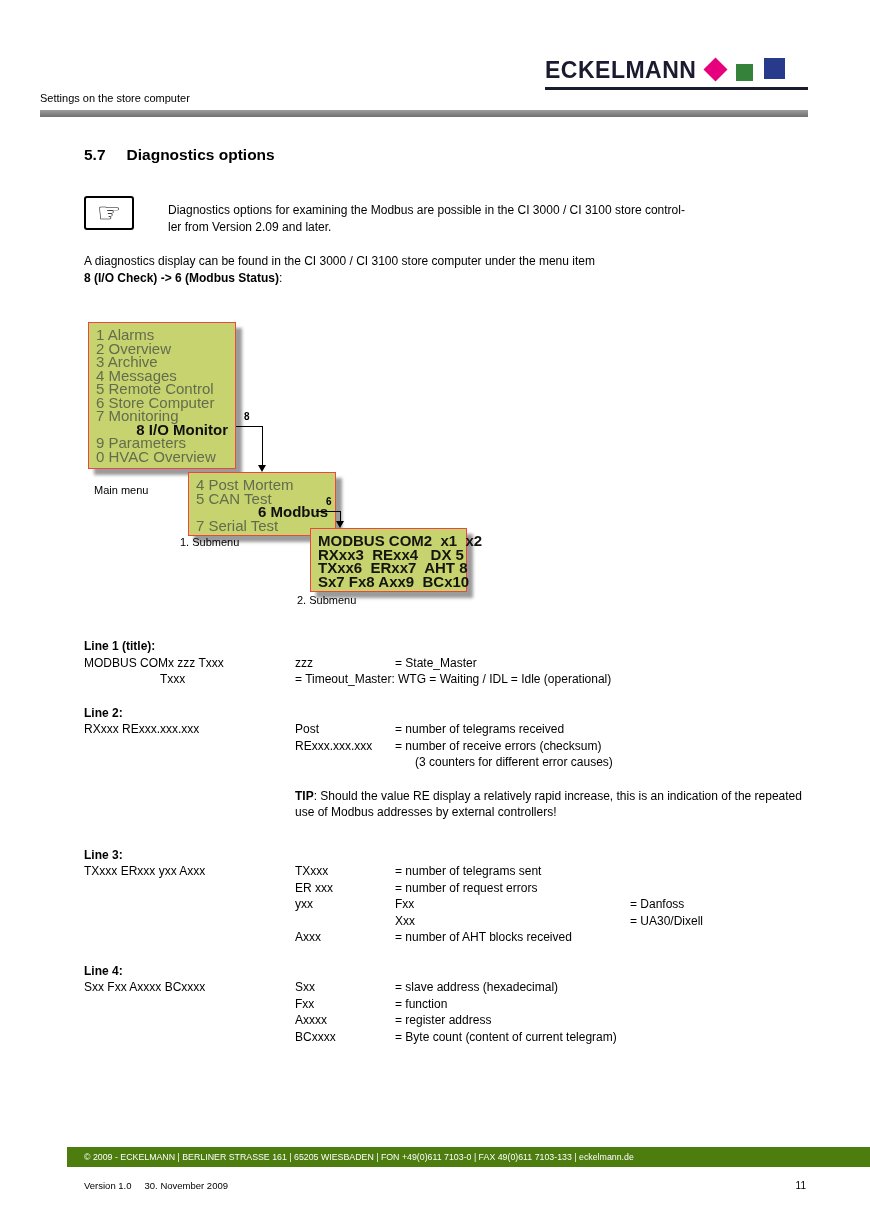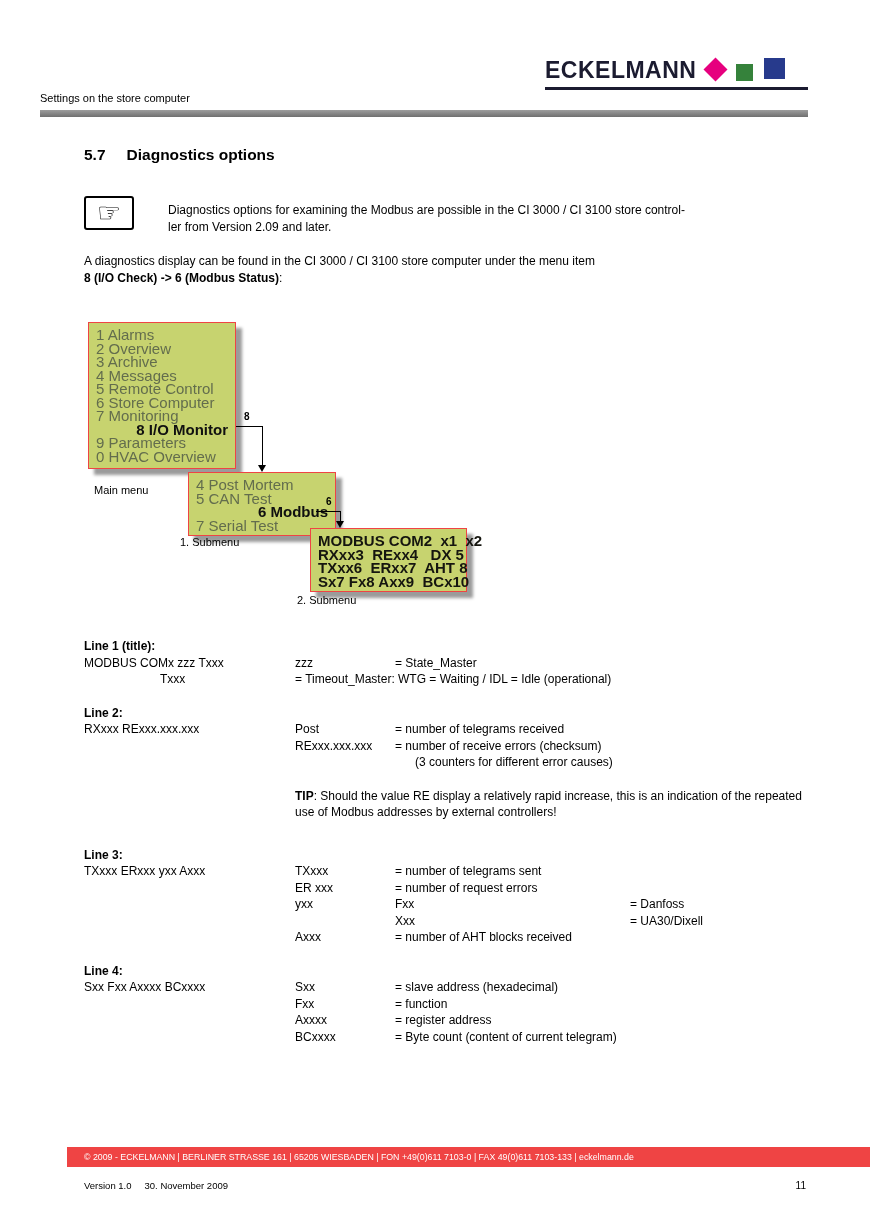--- a/index.html
+++ b/index.html
@@ -63,21 +63,21 @@
   .def-group { margin-bottom:17px; }
   .def-h { font-weight:bold; }
   .drow { display:grid; grid-template-columns:211px 100px 235px 1fr; }
   .c1-indent { padding-left:76px; }
   .span25 { grid-column:2/5; }
   .span35 { grid-column:3/5; }
   .c3-indent { padding-left:20px; }
   .tip { margin:16px 0 26px 211px; width:515px; }
 
   
-  .footer-bar { position:absolute; left:67px; right:0; top:1147px; height:20px; background:#ef4444;
+  .footer-bar { position:absolute; left:67px; right:0; top:1147px; height:20px; background:#4d7c0f;
     color:#fff; font-size:8.8px; display:flex; align-items:center; padding-left:17px; box-sizing:border-box; }
   .version-line { position:absolute; left:84px; top:1180px; font-size:9.5px; }
   .version-line .date { margin-left:13px; }
   .page-num { position:absolute; right:64px; top:1180px; font-size:10px; }
 </style>
 </head>
 <body>
 
 <div class="page">
 

